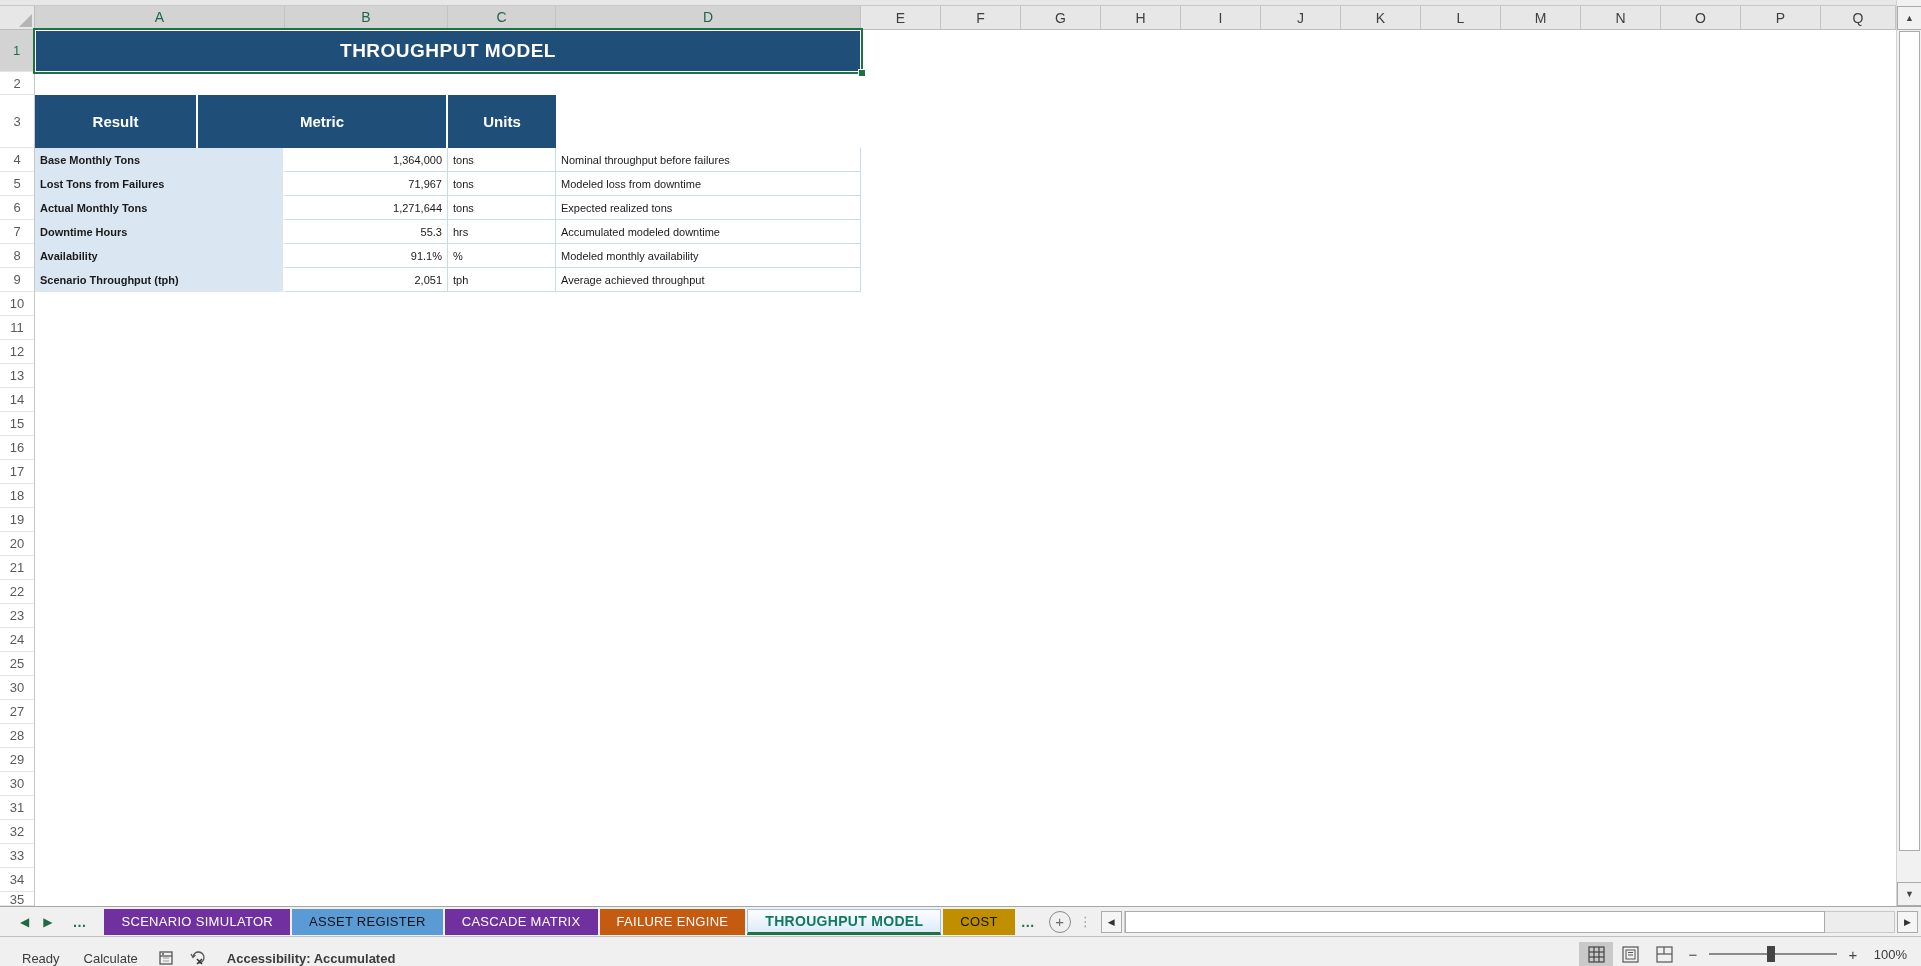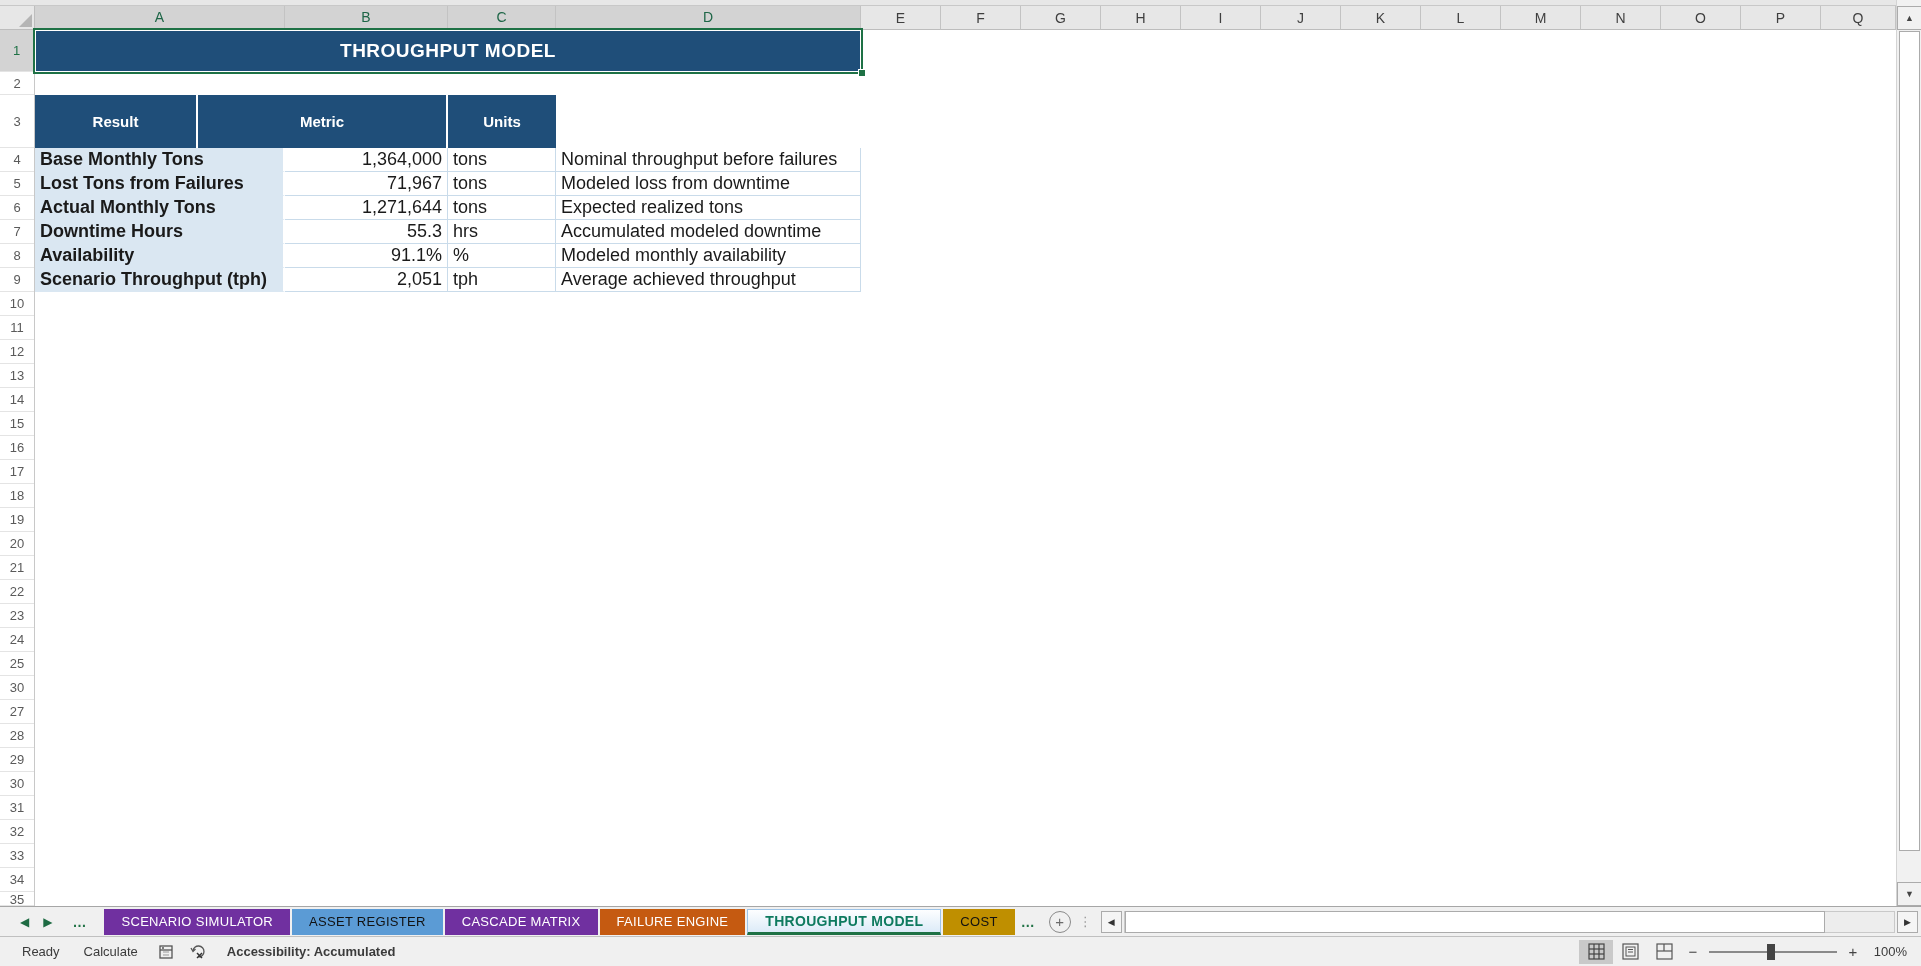--- a/index.html
+++ b/index.html
@@ -44,21 +44,21 @@
   .fill-handle { position:absolute; right:-5px; bottom:-5px; width:8px; height:8px;
     background:#1E7145; border:1px solid #FFFFFF; }
 
   
   .sheet-table { position:absolute; left:0; top:65px; width:826px; }
   .trow { display:flex; }
   .c-a { width:250px; } .c-b { width:163px; } .c-c { width:108px; } .c-d { width:305px; }
   .th { height:53px; background:#1F4E79; color:#FFFFFF; font-weight:bold; font-size:15px;
     display:flex; align-items:center; justify-content:center; border-right:2px solid #FFFFFF; }
   .th:last-child { border-right:none; }
-  .td { height:24px; font-size:18px; color:#1A1A1A; display:flex; align-items:center;
+  .td { height:24px; font-size:11px; color:#1A1A1A; display:flex; align-items:center;
     background:#FFFFFF; border-bottom:1px solid #C9DBEA; border-right:1px solid #C9DBEA;
     padding:0 5px; white-space:nowrap; overflow:hidden; }
   .td-metric { background:#DAE7F2; font-weight:bold; border-bottom:1px solid #DAE7F2;
     border-right:2px solid #FFFFFF; }
   .td-result { justify-content:flex-end; }
 
   
   .v-scroll { position:absolute; right:0; top:0; width:25px; height:906px;
     background:#F1F1F1; border-left:1px solid #D4D4D4; }
   .v-btn { width:25px; height:24px; background:#F1F1F1; border:1px solid #ABABAB;
@@ -86,21 +86,21 @@
   .h-scroll { flex:1; display:flex; align-items:center; height:26px; margin-right:3px; }
   .h-btn { width:21px; height:22px; background:#F5F5F5; border:1px solid #ABABAB;
     display:flex; align-items:center; justify-content:center; font-size:9px; color:#333; }
   .h-track { flex:1; height:22px; background:#EDEDED; border:1px solid #C9C9C9;
     position:relative; margin:0 2px; }
   .h-thumb { position:absolute; left:0; top:-1px; height:22px; width:91%;
     background:#FFFFFF; border:1px solid #ABABAB; }
 
   
   .status-bar { height:30px; background:#F0F0F0; border-top:1px solid #C0C0C0;
-    display:flex; align-items:center; font-size:13px; color:#3B3B3B; padding:0 10px; }
+    display:flex; align-items:flex-end; font-size:13px; color:#3B3B3B; padding:0 10px; }
   .sb-item { padding:0 12px; }
   .sb-bold { font-weight:bold; }
   .sb-icon { display:flex; align-items:center; margin:0 8px; color:#555; }
   .sb-right { margin-left:auto; display:flex; align-items:center; }
   .view-btn { width:34px; height:24px; display:flex; align-items:center; justify-content:center; }
   .view-btn.active { background:#C9C9C9; }
   .zoom-minus,.zoom-plus { width:24px; text-align:center; font-size:15px; color:#444; }
   .zoom-slider { width:128px; height:18px; position:relative; margin:0 4px; }
   .zoom-track { position:absolute; left:0; right:0; top:8px; height:2px; background:#8A8A8A; }
   .zoom-thumb { position:absolute; left:58px; top:1px; width:8px; height:16px; background:#444; }

